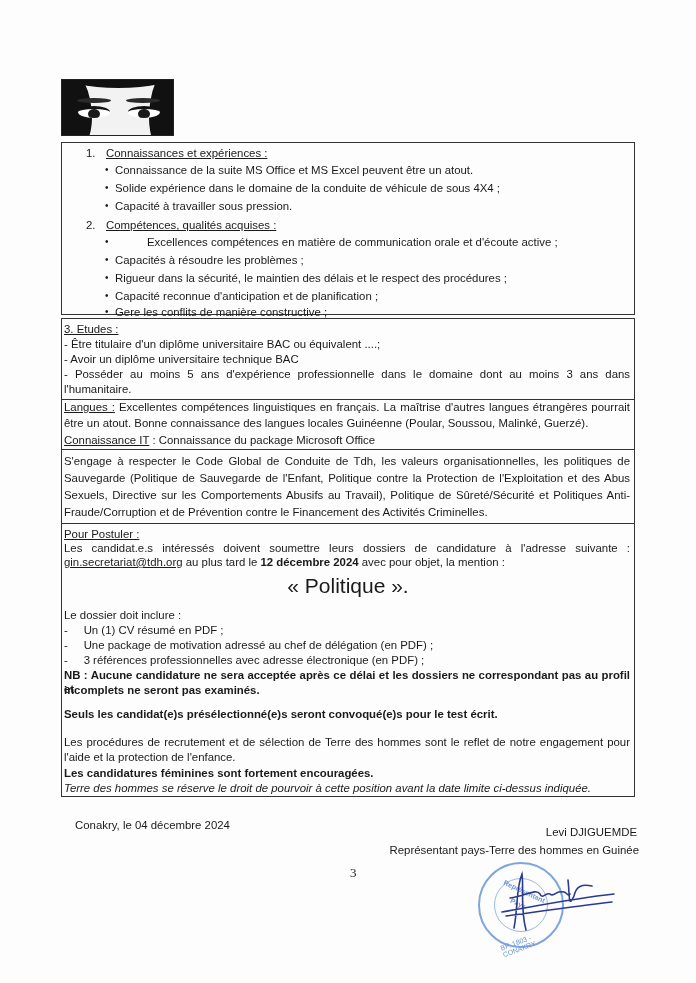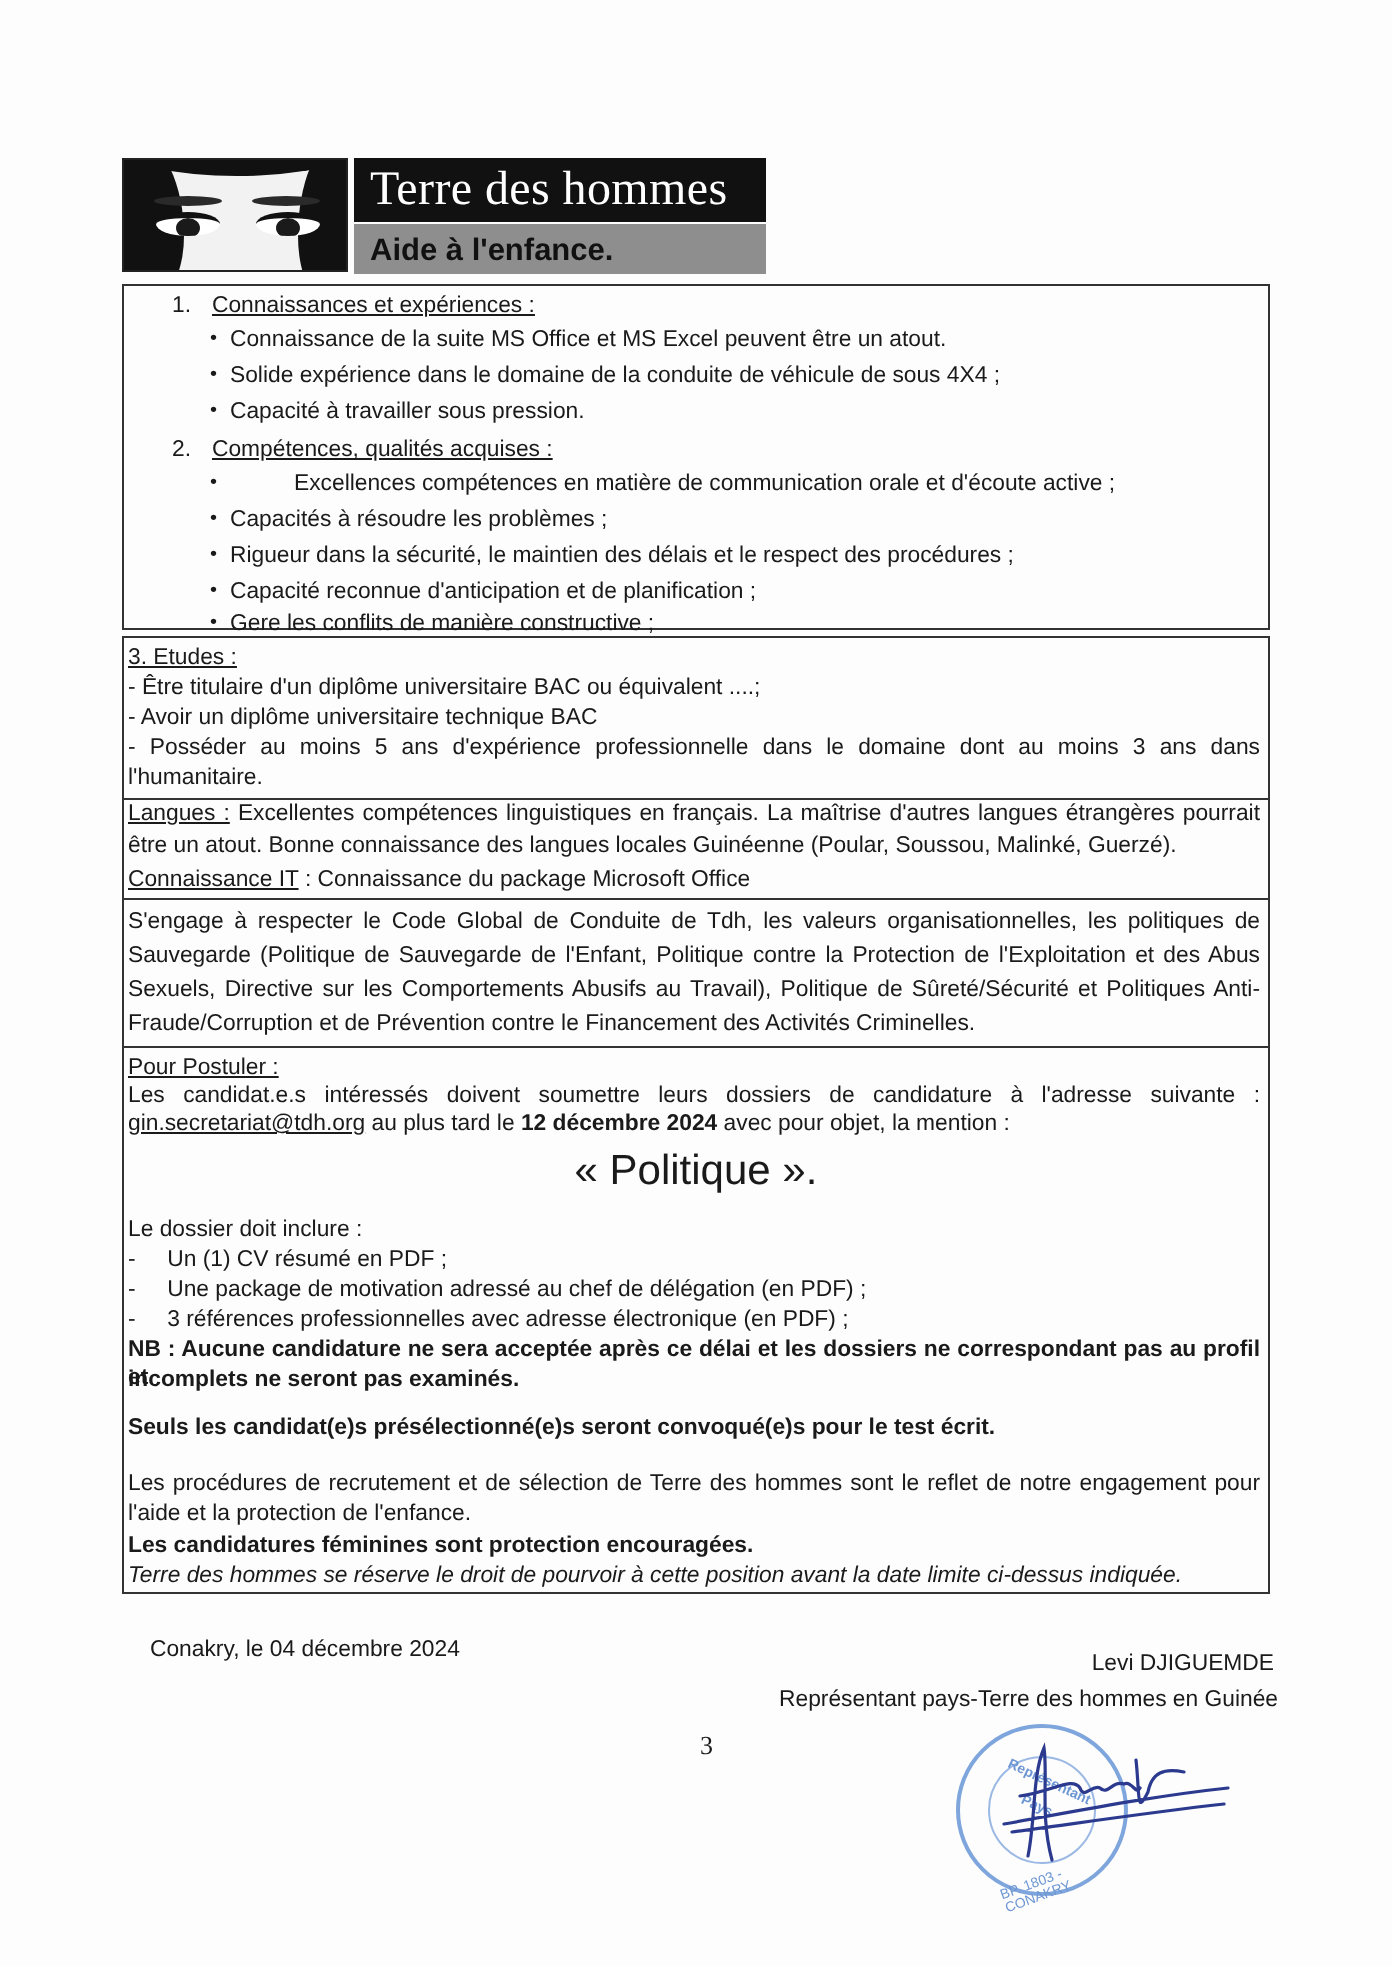--- a/index.html
+++ b/index.html
@@ -43,24 +43,20 @@
 
 <div class="logo">
   <div class="logo-photo">
     <div class="hair-t"></div>
     <div class="hair-l"></div>
     <div class="hair-r"></div>
     <div class="brow l"></div>
       <div class="brow r"></div>
     <div class="eye l"></div>
       <div class="eye r"></div>
-  </div>
-  <div class="logo-text">
-    <div class="logo-title">Terre des hommes</div>
-    <div class="logo-sub">Aide à l'enfance.</div>
   </div>
 </div>
 
 <div class="box first" style="top:142px;height:173px;">
   <span class="line" style="left:24px;top:3px;">1.</span>
   <span class="line u" style="left:44px;top:3px;">Connaissances et expériences :</span>
   <span class="line bullet" style="left:53px;top:20px;">Connaissance de la suite MS Office et MS Excel peuvent être un atout.</span>
   <span class="line bullet" style="left:53px;top:38px;">Solide expérience dans le domaine de la conduite de véhicule de sous 4X4 ;</span>
   <span class="line bullet" style="left:53px;top:56px;">Capacité à travailler sous pression.</span>
   <span class="line" style="left:24px;top:75px;">2.</span>
@@ -103,21 +99,21 @@
   <span class="line" style="left:2px;top:99px;">-&nbsp;&nbsp;&nbsp;&nbsp;&nbsp;<span>Un (1) CV résumé en PDF ;</span></span>
   <span class="line" style="left:2px;top:114px;">-&nbsp;&nbsp;&nbsp;&nbsp;&nbsp;<span>Une package de motivation adressé au chef de délégation (en PDF) ;</span></span>
   <span class="line" style="left:2px;top:129px;">-&nbsp;&nbsp;&nbsp;&nbsp;&nbsp;<span>3 références professionnelles avec adresse électronique (en PDF) ;</span></span>
   <span class="line b justify" style="left:2px;top:144px;width:566px;">NB : Aucune candidature ne sera acceptée après ce délai et les dossiers ne correspondant pas au profil et</span>
   <span class="line b" style="left:2px;top:159px;">incomplets ne seront pas examinés.</span>
 
   <span class="line b" style="left:2px;top:183px;">Seuls les candidat(e)s présélectionné(e)s seront convoqué(e)s pour le test écrit.</span>
 
   <span class="line justify" style="left:2px;top:211px;width:566px;">Les procédures de recrutement et de sélection de Terre des hommes sont le reflet de notre engagement pour</span>
   <span class="line" style="left:2px;top:226px;">l'aide et la protection de l'enfance.</span>
-  <span class="line b" style="left:2px;top:242px;">Les candidatures féminines sont protection encouragées.</span>
+  <span class="line b" style="left:2px;top:242px;">Les candidatures féminines sont fortement encouragées.</span>
   <span class="line i" style="left:2px;top:257px;">Terre des hommes se réserve le droit de pourvoir à cette position avant la date limite ci-dessus indiquée.</span>
 </div>
 
 <span class="line" style="left:75px;top:818px;">Conakry, le 04 décembre 2024</span>
 <span class="line" style="right:59px;top:825px;">Levi DJIGUEMDE</span>
 <span class="line" style="right:57px;top:843px;">Représentant pays-Terre des hommes en Guinée</span>
 <span class="line" style="left:350px;top:866px;font-family:'Liberation Serif',serif;font-size:13px;">3</span>
 
 <div class="stamp">
   <div class="inner"></div>

